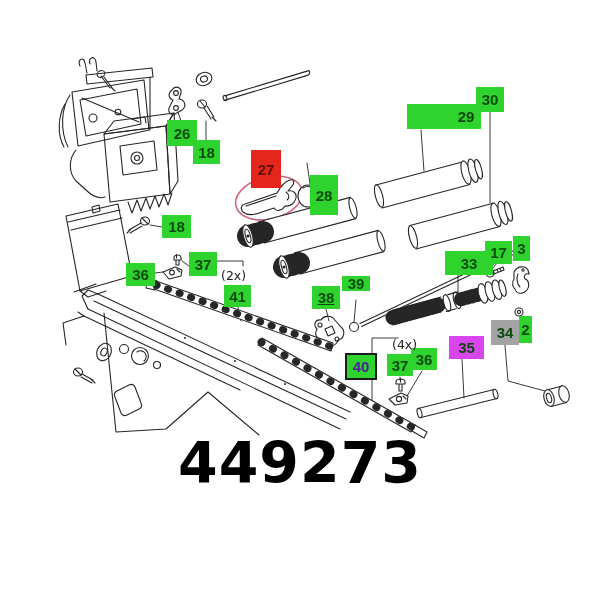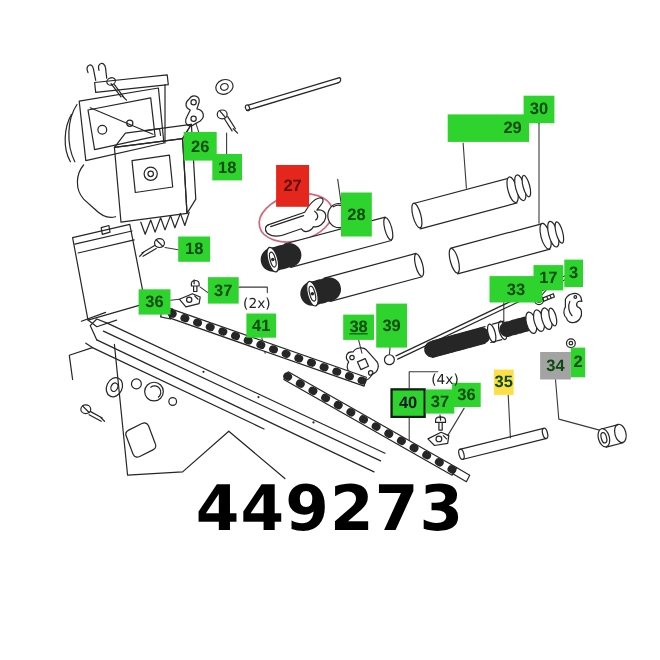--- a/index.html
+++ b/index.html
@@ -269,28 +269,28 @@
       <div class="plabel" style="left: 193px; top: 140px; width: 27px; height: 24px; background: rgb(46, 211, 46); color: rgb(10, 74, 10);">18</div>
       <div class="plabel" style="left: 251px; top: 150px; width: 30px; height: 38px; background: rgb(229, 38, 28); color: rgb(95, 13, 5);">27</div>
       <div class="plabel" style="left: 310px; top: 139px; width: 28px; height: 40px; background: rgb(46, 211, 46); color: rgb(10, 74, 10); margin-top: 36px;">28</div>
       <div class="plabel" style="left: 407px; top: 104px; width: 30px; height: 25px; background: rgb(46, 211, 46); color: rgb(10, 74, 10); padding-left: 44px;">29</div>
       <div class="plabel" style="left: 476px; top: 87px; width: 28px; height: 25px; background: rgb(46, 211, 46); color: rgb(10, 74, 10);">30</div>
       <div class="plabel" style="left: 162px; top: 215px; width: 29px; height: 23px; background: rgb(46, 211, 46); color: rgb(10, 74, 10);">18</div>
       <div class="plabel" style="left: 126px; top: 263px; width: 29px; height: 23px; background: rgb(46, 211, 46); color: rgb(10, 74, 10);">36</div>
       <div class="plabel" style="left: 189px; top: 252px; width: 28px; height: 24px; background: rgb(46, 211, 46); color: rgb(10, 74, 10);">37</div>
       <div class="plabel" style="left: 224px; top: 285px; width: 27px; height: 22px; background: rgb(46, 211, 46); color: rgb(10, 74, 10);">41</div>
       <div class="plabel" style="left: 312px; top: 286px; width: 28px; height: 23px; background: rgb(46, 211, 46); color: rgb(10, 74, 10); text-decoration: underline;">38</div>
-      <div class="plabel" style="left: 342px; top: 276px; width: 28px; height: 40px; background: rgb(46, 211, 46); color: rgb(10, 74, 10);">39</div>
+      <div class="plabel" style="left: 342px; top: 276px; width: 28px; height: 15px; background: rgb(46, 211, 46); color: rgb(10, 74, 10);">39</div>
       <div class="plabel" style="left: 445px; top: 251px; width: 48px; height: 24px; background: rgb(46, 211, 46); color: rgb(10, 74, 10);">33</div>
       <div class="plabel" style="left: 485px; top: 241px; width: 27px; height: 23px; background: rgb(46, 211, 46); color: rgb(10, 74, 10);">17</div>
       <div class="plabel" style="left: 513px; top: 236px; width: 17px; height: 25px; background: rgb(46, 211, 46); color: rgb(10, 74, 10);">3</div>
-      <div class="plabel" style="left: 355px; top: 353px; width: 28px; height: 23px; background: rgb(46, 211, 46); color: #0f172a; border: 2px solid rgb(26, 26, 26);">40</div>
+      <div class="plabel" style="left: 345px; top: 353px; width: 28px; height: 23px; background: rgb(46, 211, 46); color: #4c1d95; border: 2px solid rgb(26, 26, 26);">40</div>
       <div class="plabel" style="left: 387px; top: 354px; width: 26px; height: 22px; background: rgb(46, 211, 46); color: rgb(10, 74, 10);">37</div>
       <div class="plabel" style="left: 411px; top: 348px; width: 26px; height: 22px; background: rgb(46, 211, 46); color: rgb(10, 74, 10);">36</div>
-      <div class="plabel" style="left: 449px; top: 336px; width: 18px; height: 23px; background: #fde047; color: rgb(10, 74, 10);">35</div>
+      <div class="plabel" style="left: 449px; top: 336px; width: 35px; height: 23px; background: #d946ef; color: rgb(10, 74, 10);">35</div>
       <div class="plabel" style="left: 491px; top: 320px; width: 28px; height: 25px; background: #a3a3a3; color: rgb(10, 74, 10);">34</div>
       <div class="plabel" style="left: 519px; top: 316px; width: 13px; height: 27px; background: rgb(46, 211, 46); color: rgb(10, 74, 10);">2</div>
     </div>
 
 <div class="qnote" style="left:221px;top:268px;">(2x)</div>
 <div class="qnote" style="left:392px;top:337px;">(4x)</div>
 
 <div id="partnum">449273</div>
 </div>
 

